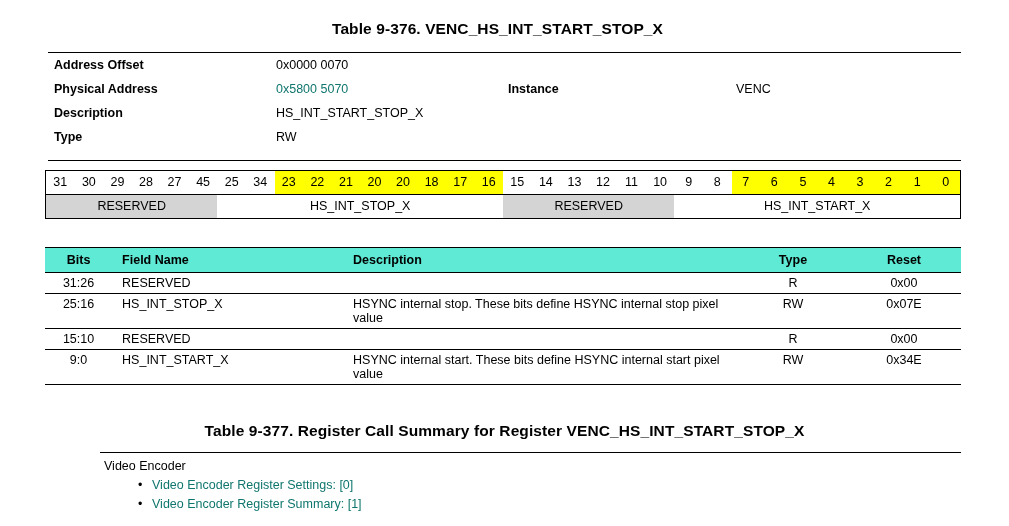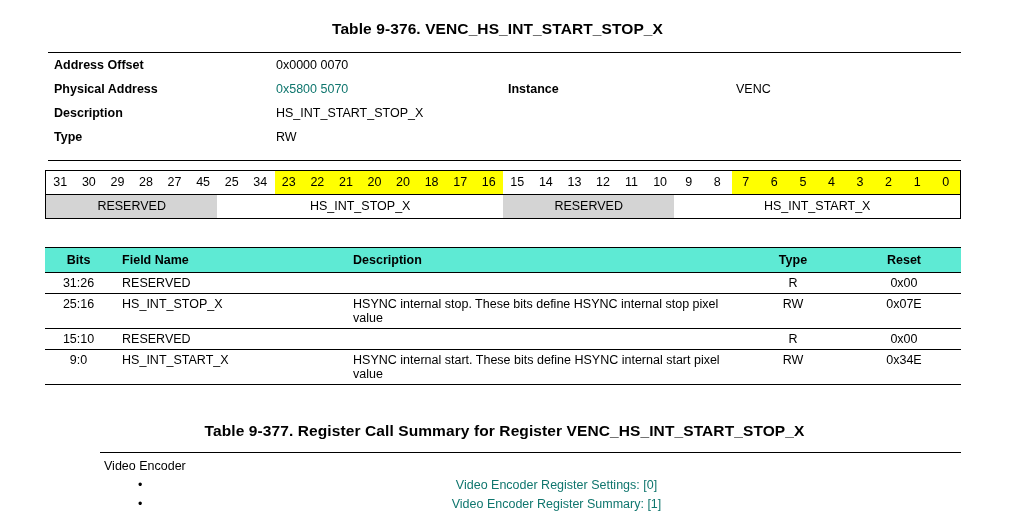--- a/index.html
+++ b/index.html
@@ -149,21 +149,20 @@
     padding-bottom: 3px;
   }
   .summary-list {
     margin: 0;
     padding: 0 0 0 52px;
     list-style: none;
   }
   .summary-list li {
     position: relative;
     line-height: 19px;
-    text-align: center;
   }
   .summary-list li::before {
     content: "\2022";
     position: absolute;
     left: -14px;
     top: 0;
   }
 </style>
 </head>
 <body>

